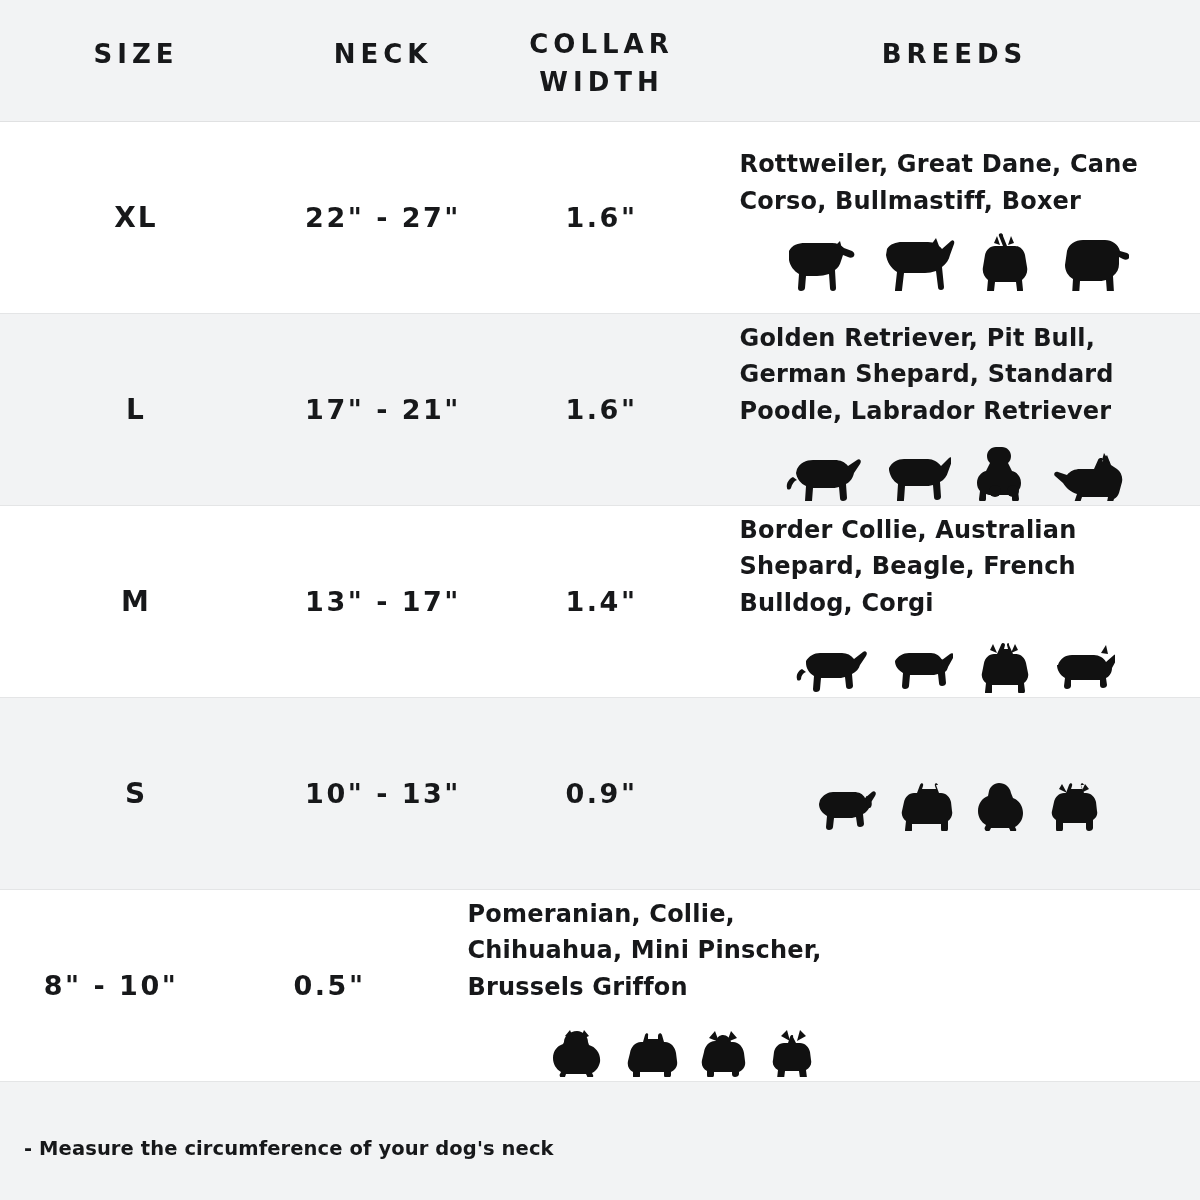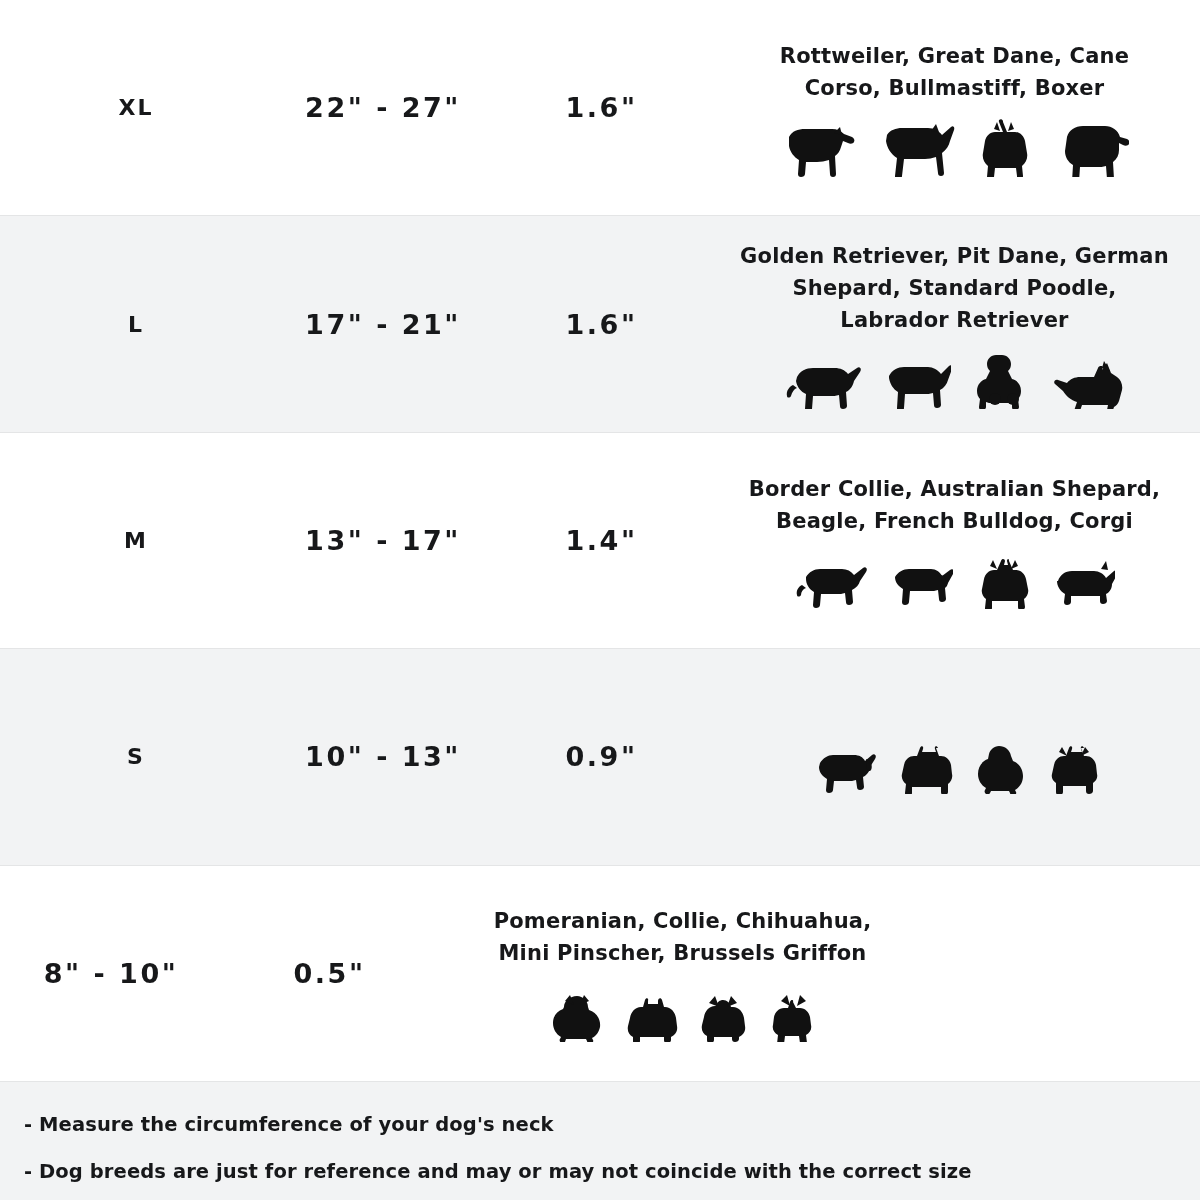--- a/index.html
+++ b/index.html
@@ -56,21 +56,21 @@
   .row.plain { background: #ffffff; }
 
   .cell {
     display: flex;
     align-items: center;
     justify-content: center;
     height: 100%;
   }
   .size-text {
     font-weight: bold;
-    font-size: 22px;
+    font-size: 28px;
     letter-spacing: 2px;
     color: #17181a;
   }
   .neck-text, .width-text {
     font-weight: bold;
     font-size: 27px;
     letter-spacing: 2.5px;
     color: #17181a;
     white-space: nowrap;
   }
@@ -79,23 +79,23 @@
     width: 491px;
     height: 100%;
     display: flex;
     flex-direction: column;
     align-items: center;
     justify-content: center;
     padding: 6px 14px 4px 14px;
   }
   .breeds-text {
     font-weight: bold;
-    font-size: 21px;
+    font-size: 24px;
     line-height: 1.52;
-    text-align: center;
+    text-align: left;
     letter-spacing: 0.2px;
     color: #17181a;
     max-width: 430px;
   }
   .silhouettes {
     margin-top: 6px;
     display: flex;
     align-items: flex-end;
     justify-content: center;
     gap: 18px;
@@ -119,20 +119,29 @@
     color: #17181a;
     letter-spacing: 0.1px;
     white-space: nowrap;
   }
 </style>
 </head>
 <body>
 
 <div class="sheet">
 
+  <div class="head-row">
+    <div class="head-cell col-size">SIZE</div>
+    <div class="head-cell col-neck">NECK</div>
+    <div class="head-cell col-width two-line">
+      <div>COLLAR</div>
+      <div>WIDTH</div>
+    </div>
+    <div class="head-cell col-breeds">BREEDS</div>
+  </div>
 
   <div class="row plain">
     <div class="cell col-size">
       <span class="size-text">XL</span>
     </div>
     <div class="cell col-neck">
       <span class="neck-text">22" - 27"</span>
     </div>
     <div class="cell col-width">
       <span class="width-text">1.6"</span>
@@ -163,21 +172,21 @@
     <div class="cell col-size">
       <span class="size-text">L</span>
     </div>
     <div class="cell col-neck">
       <span class="neck-text">17" - 21"</span>
     </div>
     <div class="cell col-width">
       <span class="width-text">1.6"</span>
     </div>
     <div class="breeds-cell">
-      <div class="breeds-text">Golden Retriever, Pit Dane, German Shepard, Standard Poodle, Labrador Retriever</div>
+      <div class="breeds-text">Golden Retriever, Pit Bull, German Shepard, Standard Poodle, Labrador Retriever</div>
       <div class="silhouettes">
         <svg width="76" height="52" viewBox="0 0 76 52">
           <path fill="#111" d="M12 20c3-6 9-9 16-9h22c5 0 10 2 13 6l9-6c3-2 5 1 3 4l-6 9c-1 5-4 9-8 11l1 14c0 2-2 3-4 3s-3-1-3-3l-1-11c-3 1-6 1-9 1H28l-1 13c0 2-2 3-4 3s-3-1-3-3l1-15c-5-2-9-7-10-13l1-4z"></path>
           <path fill="#111" d="M8 28c-4 2-7 6-6 11 0 2 3 2 4 0 1-4 3-7 6-8z"></path>
         </svg>
         <svg width="72" height="52" viewBox="0 0 72 52">
           <path fill="#111" d="M10 19c3-6 9-9 15-9h24c5 0 10 3 13 7l8-8c2-2 4 0 3 3l-4 11c-1 4-4 8-8 10l1 15c0 2-2 3-4 3s-3-1-3-3l-1-12c-3 1-6 1-9 1H26l-1 14c0 2-2 3-4 3s-3-1-3-3l1-16c-5-3-8-8-9-14v-2z"></path>
         </svg>
         <svg width="62" height="56" viewBox="0 0 62 56">
           <path fill="#111" d="M33 2c5 0 9 4 9 9 0 3-1 5-3 7l4 8c5 1 9 6 9 12 0 3-1 6-3 8l1 8c0 2-2 3-4 3s-3-1-3-3v-5c-2 1-4 1-6 1H23c-2 0-4 0-6-1v5c0 2-2 3-4 3s-3-1-3-3l1-8c-2-2-3-5-3-8 0-6 4-11 9-12l4-8c-2-2-3-4-3-7 0-5 4-9 9-9z"></path>
@@ -279,16 +288,15 @@
         <svg width="52" height="48" viewBox="0 0 52 48">
           <path fill="#111" d="M26 8l3 6h4c5 0 9 4 10 9l1 8c1 4-1 8-5 10l1 8c0 2-2 3-4 3s-3-1-3-3l-1-7H18l-1 8c0 2-2 3-4 3s-3-1-3-3l1-9c-4-2-6-6-5-10l1-8c1-5 5-9 10-9h4l2-6c1-3 4-2 3 0z"></path>
           <path fill="#111" d="M20 1l3 11-9-5zM33 1l-3 11 9-5z"></path>
         </svg>
       </div>
     </div>
   </div>
 
   <div class="notes">
     <div class="note">- Measure the circumference of your dog's neck</div>
-    <div class="note">- Dog breeds are just for reference and may or may not coincide with the correct size</div>
   </div>
 
 </div>
 
 </body></html>

